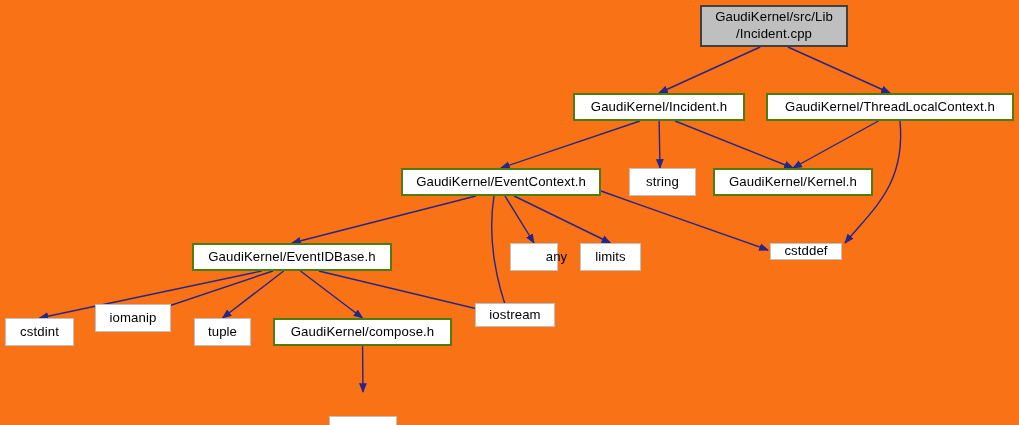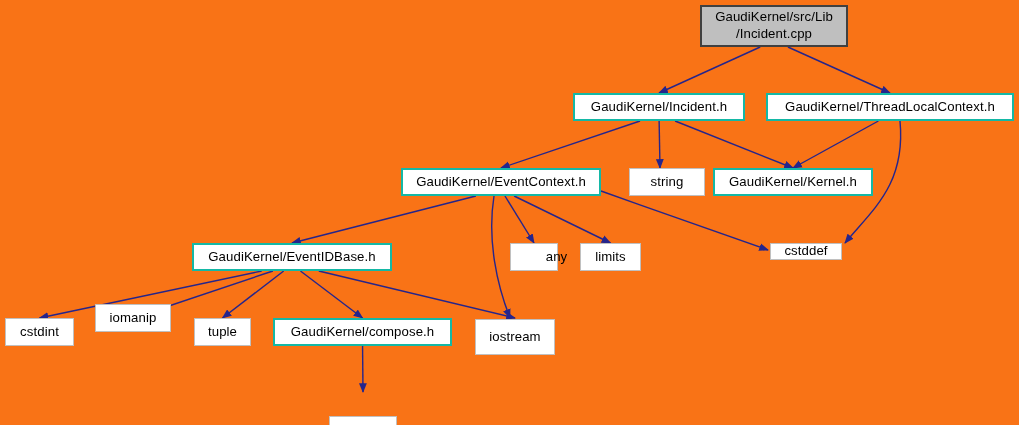--- a/index.html
+++ b/index.html
@@ -32,21 +32,21 @@
     background: #ffffff;
     border: 1px solid #c0c0c0;
     color: #000000;
     font-size: 13.2px;
     line-height: 1.28;
     white-space: pre-line;
     letter-spacing: 0.1px;
     z-index: 2;
   }
   .node.thick {
-    border: 2px solid #14b8a6;
+    border: 2px solid #4d7c0f;
   }
   .node.root {
     border: 2px solid #404040;
     background: #bfbfbf;
   }
 </style>
 </head>
 <body>
 
 <div id="graph-root">
@@ -76,26 +76,26 @@
         <path d="M318.76,271 L515,318" fill="none" stroke="#25258c" stroke-width="1.4" marker-end="url(#arrowhead)"></path>
         <path d="M362.56,346 L363,392" fill="none" stroke="#25258c" stroke-width="1.4" marker-end="url(#arrowhead)"></path>
       </g>
   </svg>
   <div id="node-layer">
       <div class="node root" id="node-incident_cpp" style="left: 700px; top: 5px; width: 148px; height: 42px;">GaudiKernel/src/Lib
 /Incident.cpp</div>
       <div class="node thick" id="node-incident_h" style="left: 573px; top: 93px; width: 172px; height: 28px;">GaudiKernel/Incident.h</div>
       <div class="node thick" id="node-threadlocalcontext_h" style="left: 766px; top: 93px; width: 248px; height: 28px;">GaudiKernel/ThreadLocalContext.h</div>
       <div class="node thick" id="node-eventcontext_h" style="left: 401px; top: 168px; width: 200px; height: 28px;">GaudiKernel/EventContext.h</div>
-      <div class="node " id="node-string" style="left: 629px; top: 168px; width: 76px; height: 28px;">string</div>
+      <div class="node " id="node-string" style="left: 629px; top: 168px; width: 67px; height: 28px;">string</div>
       <div class="node thick" id="node-kernel_h" style="left: 713px; top: 168px; width: 160px; height: 28px;">GaudiKernel/Kernel.h</div>
       <div class="node thick" id="node-eventidbase_h" style="left: 192px; top: 243px; width: 200px; height: 28px;">GaudiKernel/EventIDBase.h</div>
       <div class="node " id="node-any" style="left: 510px; top: 243px; width: 48px; height: 28px; padding-left: 45px;">any</div>
       <div class="node " id="node-limits" style="left: 580px; top: 243px; width: 61px; height: 28px;">limits</div>
       <div class="node " id="node-cstddef" style="left: 770px; top: 243px; width: 72px; height: 17px;">cstddef</div>
       <div class="node " id="node-cstdint" style="left: 5px; top: 318px; width: 69px; height: 28px;">cstdint</div>
       <div class="node " id="node-iomanip" style="left: 95px; top: 304px; width: 76px; height: 28px;">iomanip</div>
       <div class="node " id="node-tuple" style="left: 194px; top: 318px; width: 57px; height: 28px;">tuple</div>
       <div class="node thick" id="node-compose_h" style="left: 273px; top: 318px; width: 179px; height: 28px;">GaudiKernel/compose.h</div>
-      <div class="node " id="node-iostream" style="left: 475px; top: 319px; width: 80px; height: 36px;">iostream</div>
+      <div class="node " id="node-iostream" style="left: 475px; top: 303px; width: 80px; height: 24px;">iostream</div>
       <div class="node " id="node-utility" style="left: 329px; top: 416px; width: 68px; height: 28px;">utility</div>
     </div>
 </div>
 
 </body></html>

